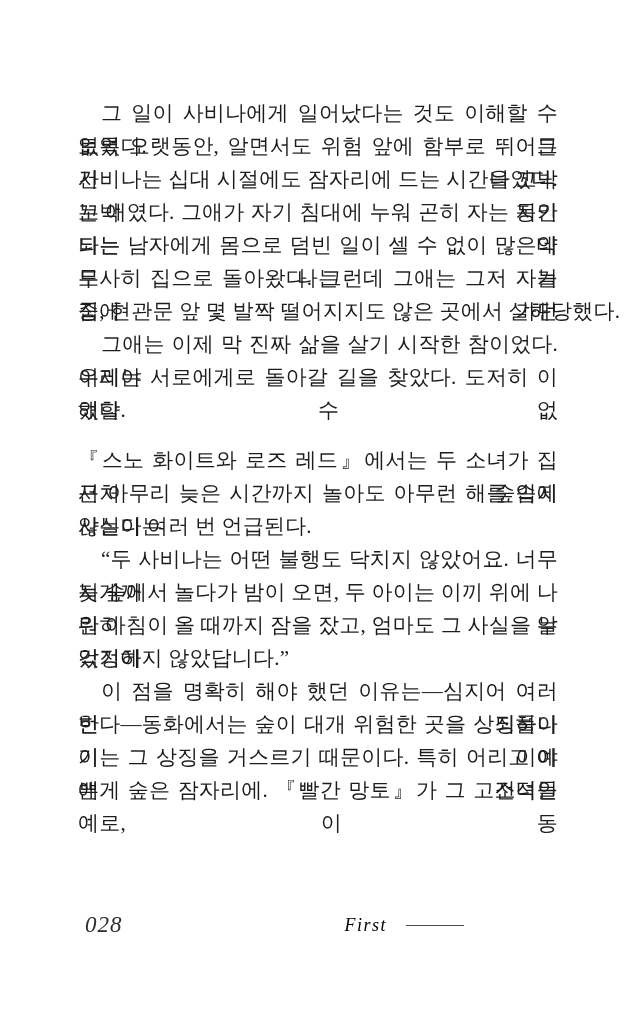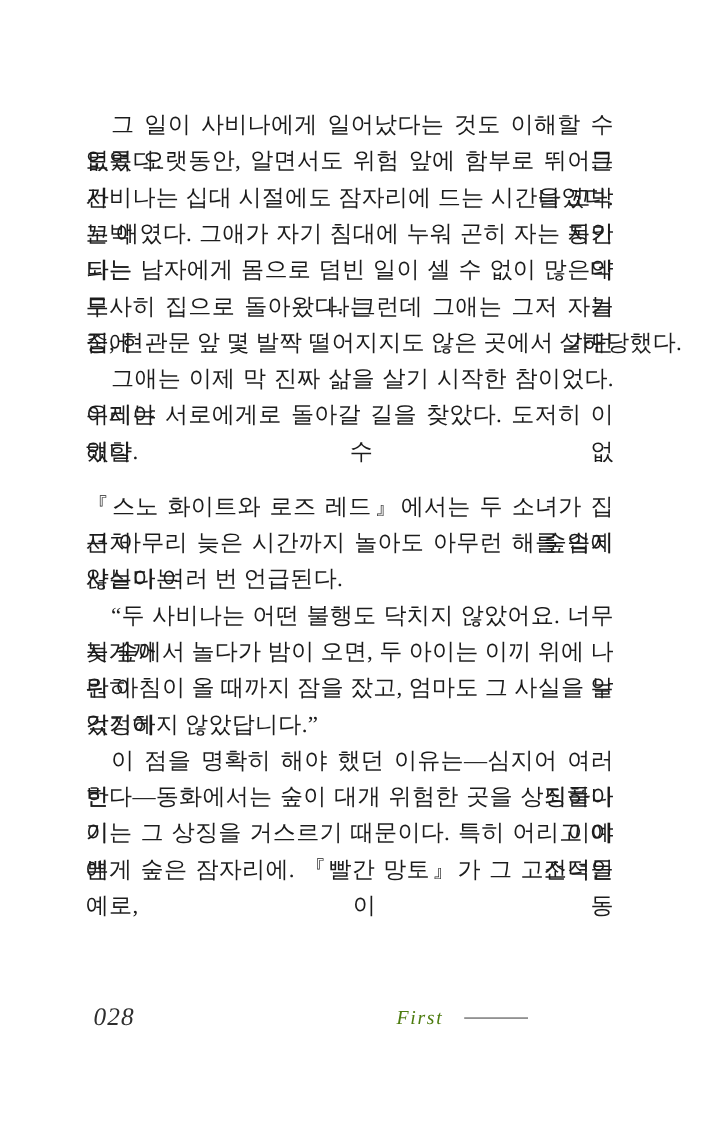--- a/index.html
+++ b/index.html
@@ -46,21 +46,20 @@
   }
   .line.gap {
     margin-top: 17px;
   }
   .footer {
     position: absolute;
     left: 0;
     top: 912px;
     width: 514px;
     height: 34px;
-    padding-left: 16px;
   }
   .page-number {
     position: absolute;
     left: 85px;
     top: 0;
     font-size: 23px;
     font-style: italic;
     letter-spacing: 1px;
     color: #2e2e2e;
   }
@@ -69,21 +68,21 @@
     right: 50px;
     top: 3px;
     display: flex;
     align-items: center;
     gap: 19px;
   }
   .running-title {
     font-size: 18px;
     font-style: italic;
     letter-spacing: 1.5px;
-    color: #4d7c0f;
+    color: #000000;
   }
   .footer-rule {
     display: inline-block;
     width: 58px;
     height: 1px;
     background: #4a4a4a;
   }
 </style>
 </head>
 <body>

